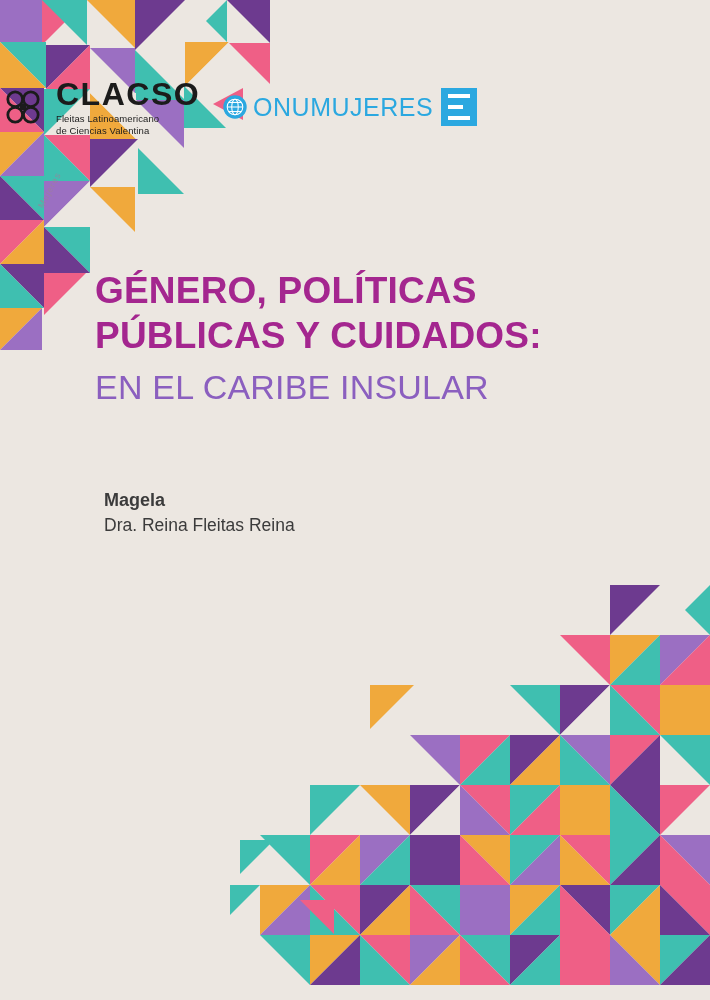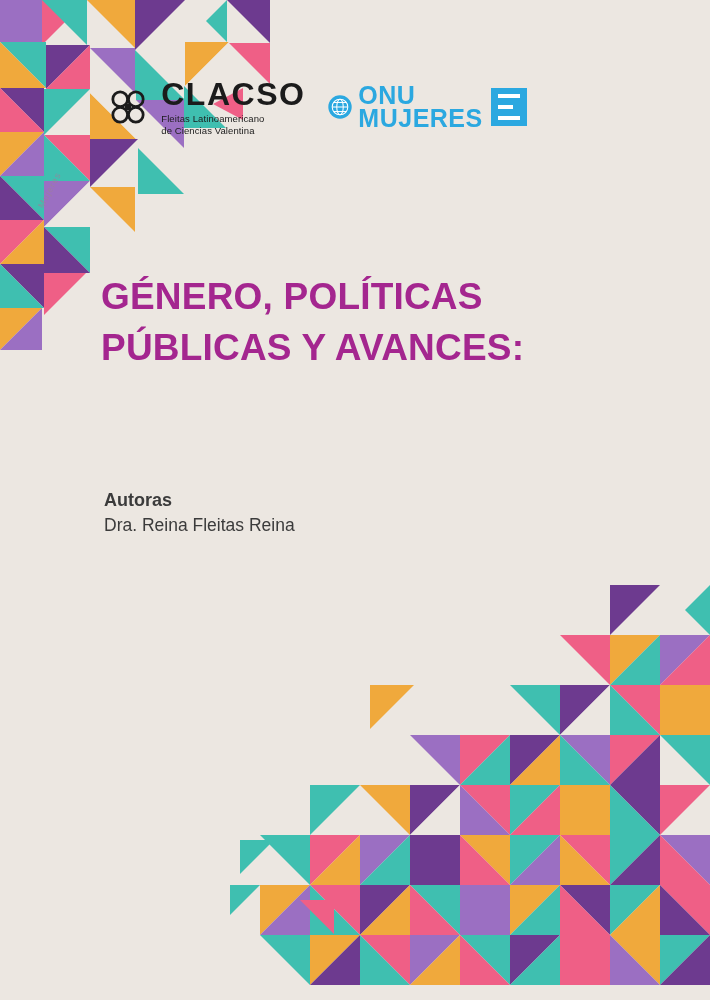--- a/index.html
+++ b/index.html
@@ -37,21 +37,21 @@
   }
 
   
   .logos {
     position: absolute;
     top: 72px;
     left: 0;
     width: 632px;
     height: 70px;
     display: flex;
-    justify-content: center;
+    justify-content: flex-start;
     align-items: center;
     gap: 22px;
   }
   .clacso {
     display: flex;
     align-items: center;
     gap: 10px;
   }
   .clacso-mark {
     width: 46px;
@@ -89,24 +89,24 @@
     display: flex;
     align-items: center;
     gap: 5px;
   }
   .onu-globe {
     width: 26px;
     height: 26px;
   }
   .onu-words {
     display: flex;
-    flex-direction: column;
+    flex-direction: row;
     line-height: .92;
     color: #2ba8e0;
-    font-weight: bold;
+    font-weight: normal;
     letter-spacing: .5px;
   }
   .onu-words .l1 { font-size: 25px; }
   .onu-words .l2 { font-size: 25px; }
   .onu-bars {
     display: flex;
     flex-direction: column;
     justify-content: center;
     gap: 3px;
     background: #2ba8e0;
@@ -131,21 +131,21 @@
     left: 95px;
     top: 268px;
     width: 580px;
   }
   .title-main {
     font-size: 37px;
     font-weight: bold;
     color: #a4268f;
     line-height: 1.22;
     letter-spacing: .2px;
-    margin: 6px;
+    margin: 0;
   }
   .title-sub {
     font-size: 34px;
     font-weight: normal;
     color: #8b5fbf;
     line-height: 1.28;
     letter-spacing: .2px;
     margin: 8px 0 0 0;
   }
 
@@ -289,26 +289,27 @@
       <div class="onu-bars">
         <i></i>
           <i></i>
           <i></i>
       </div>
     </div>
   </div>
 
   <div class="title-block">
     <div class="title-main">GÉNERO, POLÍTICAS</div>
-    <div class="title-main">PÚBLICAS Y AVANCES:</div>
+    <div class="title-main">PÚBLICAS Y CUIDADOS:</div>
+    <div class="title-sub">EN EL CARIBE INSULAR</div>
   </div>
 
   <div class="credits">
     <div class="credits-group">
-      <p class="credits-label">Autoras</p>
+      <p class="credits-label">Magela</p>
       <p class="credits-line">Dra. Reina Fleitas Reina</p>
     </div>
     <div class="credits-group">
     </div>
   </div>
 
   <div class="deco" style="left:230px; top:575px; width:480px; height:425px;">
 
     <div class="tri" style="left:380px; top:10px; border-left:50px solid #6d3a8f; border-bottom:50px solid transparent;"></div>
     <div class="tri" style="left:430px; top:10px; border-right:50px solid #3fbfb0; border-bottom:50px solid transparent;"></div>

